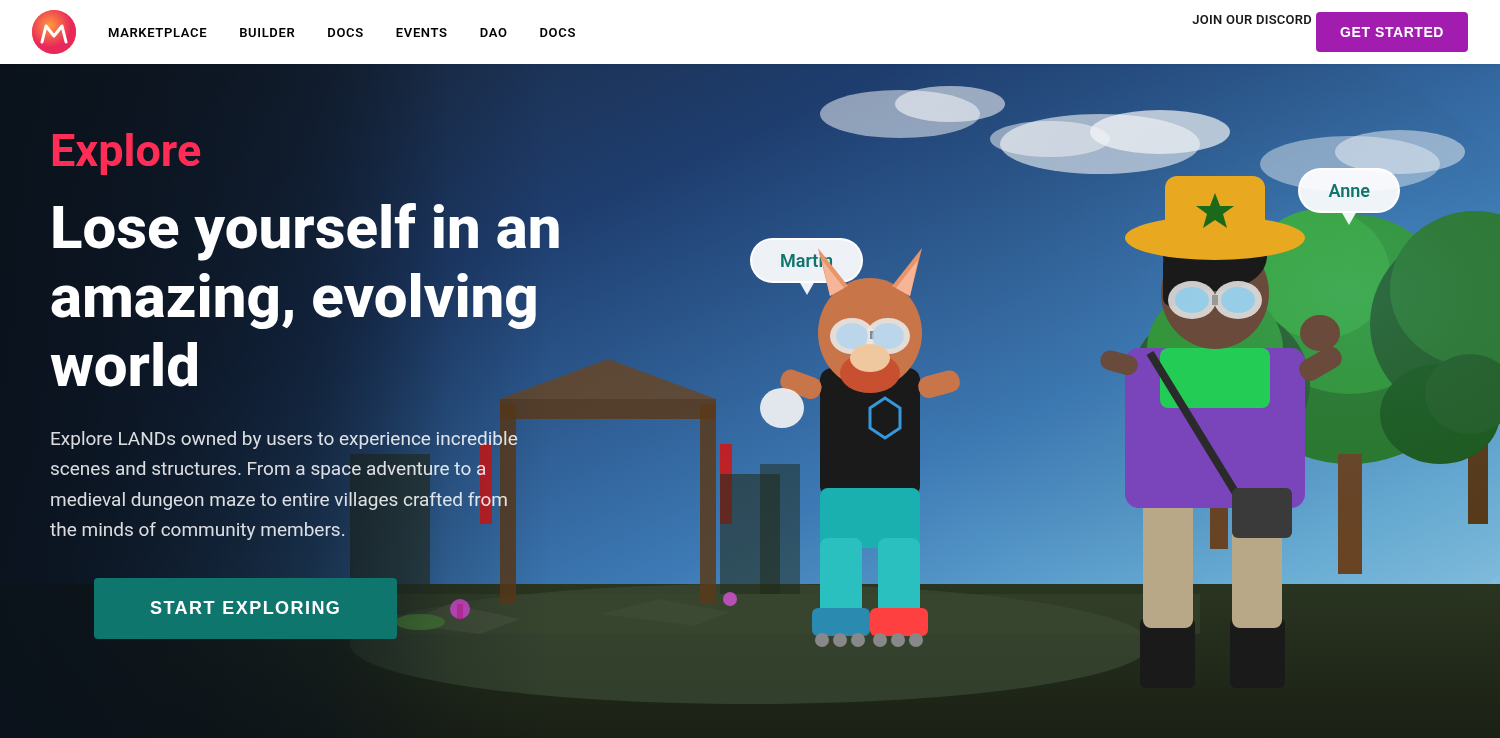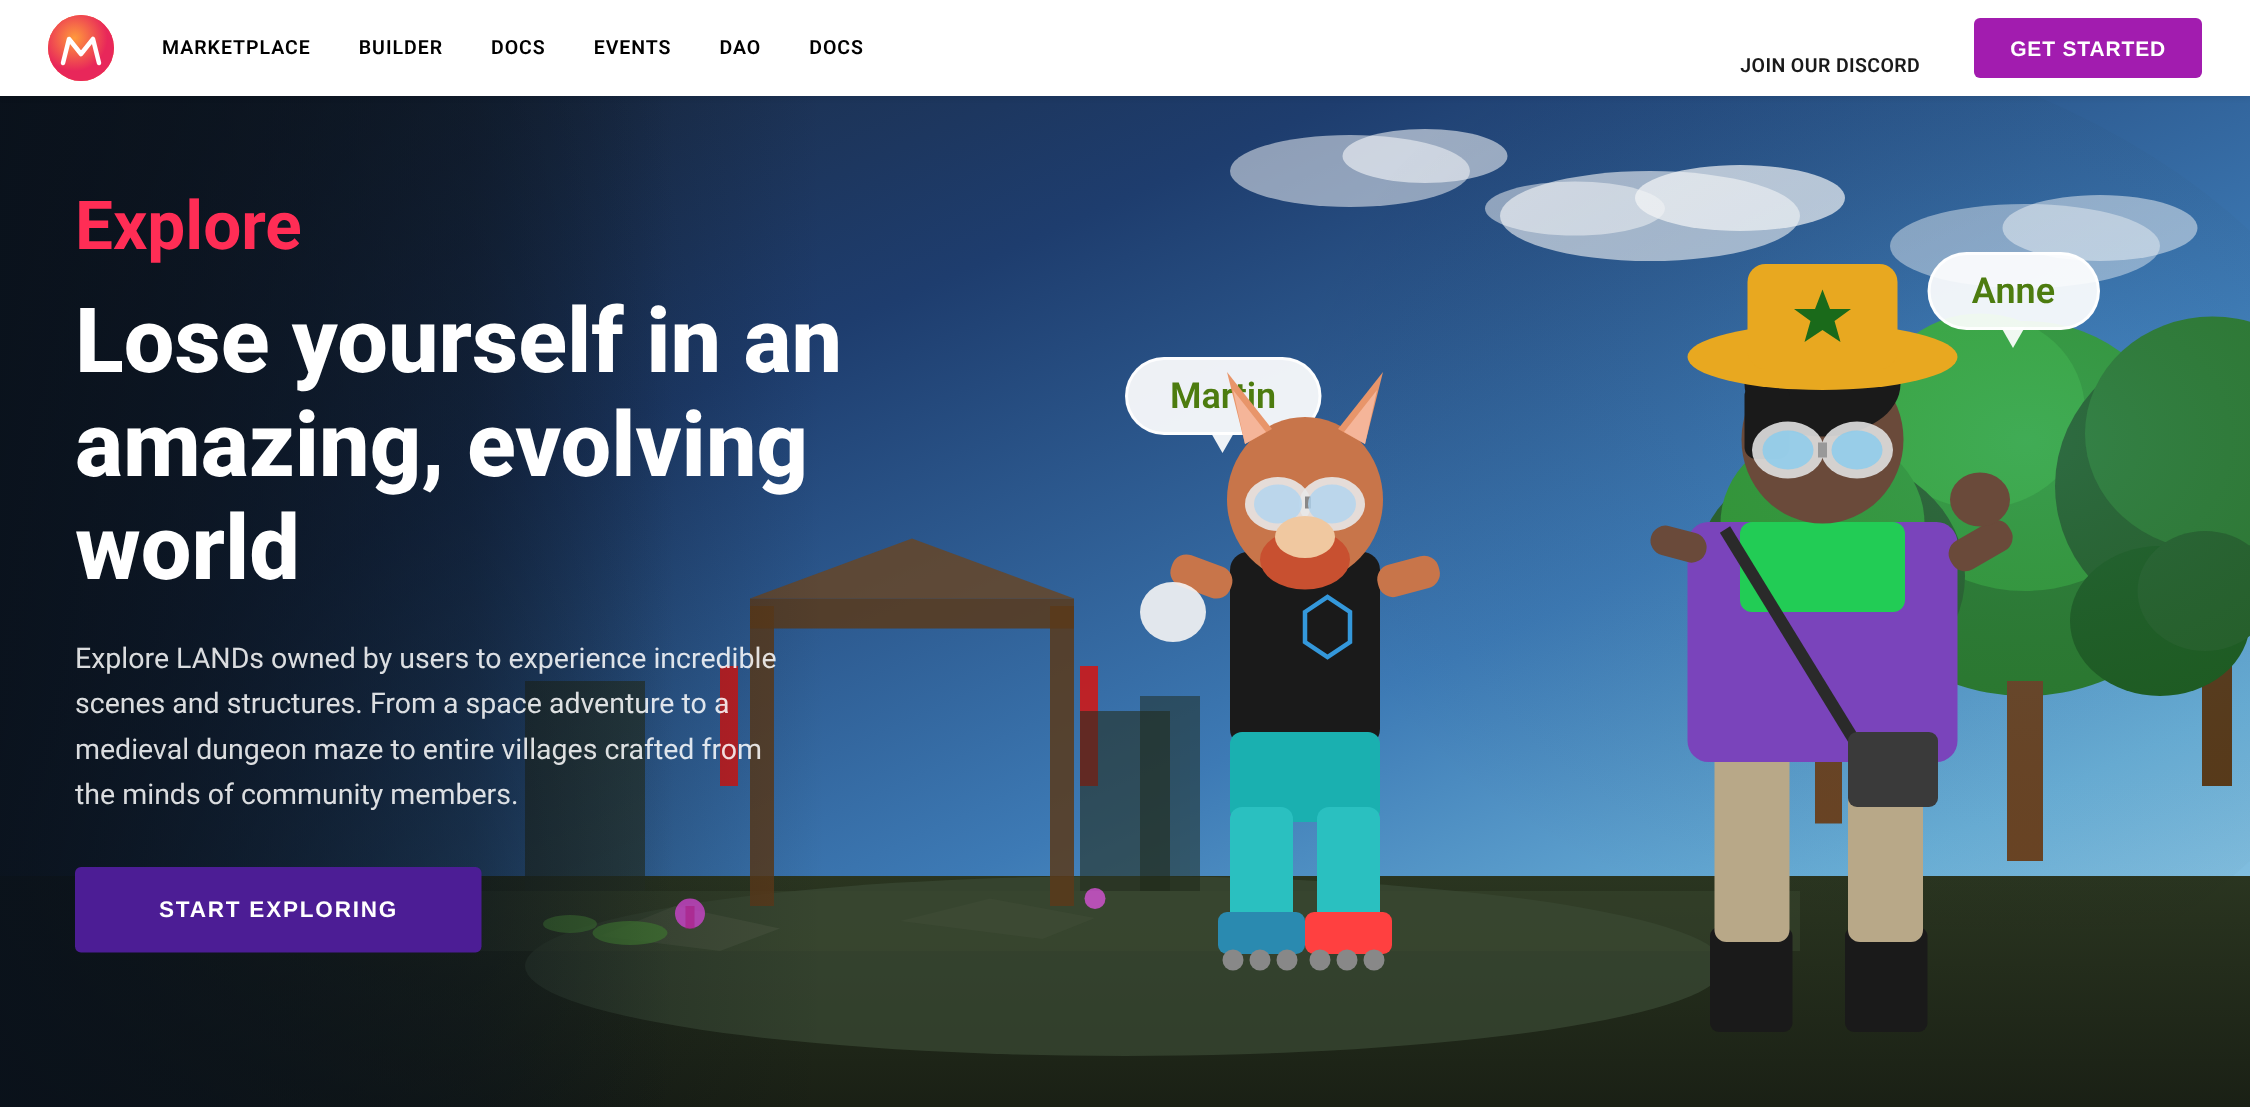--- a/index.html
+++ b/index.html
@@ -41,22 +41,22 @@
       font-size: 13px;
       font-weight: 600;
       letter-spacing: 0.05em;
       color: #000000;
       text-decoration: none;
       cursor: pointer;
     }
 
     .nav-right {
       display: flex;
-      align-items: flex-end;
-      gap: 36px;
+      align-items: flex-start;
+      gap: 4px;
     }
 
     .join-discord {
       font-size: 13px;
       font-weight: 600;
       color: #1a1a1a;
       cursor: pointer;
       letter-spacing: 0.02em;
     }
 
@@ -142,23 +142,23 @@
       height: 560px;
     }
 
     
     .speech-bubble {
       position: absolute;
       background: rgba(255,255,255,0.92);
       border: 2px solid rgba(255,255,255,0.9);
       border-radius: 28px;
       padding: 10px 28px;
-      font-size: 24px;
+      font-size: 18px;
       font-weight: 600;
-      color: #4d7c0f;
+      color: #0f766e;
       white-space: nowrap;
     }
 
     .speech-bubble::after {
       content: '';
       position: absolute;
       bottom: -14px;
       left: 50%;
       transform: translateX(-50%);
       width: 0;
@@ -204,29 +204,30 @@
     .hero-description {
       font-size: 19px;
       color: rgba(255,255,255,0.85);
       line-height: 1.6;
       margin-bottom: 32px;
       max-width: 480px;
     }
 
     .start-exploring-btn {
       display: inline-block;
-      background: #4c1d95;
+      background: #0f766e;
       color: #ffffff;
       border: none;
       padding: 20px 56px;
-      font-size: 15px;
+      font-size: 18px;
       font-weight: 800;
       letter-spacing: 0.08em;
       cursor: pointer;
       border-radius: 4px;
+      margin-left: 44px;
     }
   </style>
 </head>
 <body>
 
 <nav class="navbar">
 
   <div class="nav-logo">
     <svg viewBox="0 0 44 44" xmlns="http://www.w3.org/2000/svg">
       <circle cx="22" cy="22" r="22" fill="#ff6b35"></circle>

